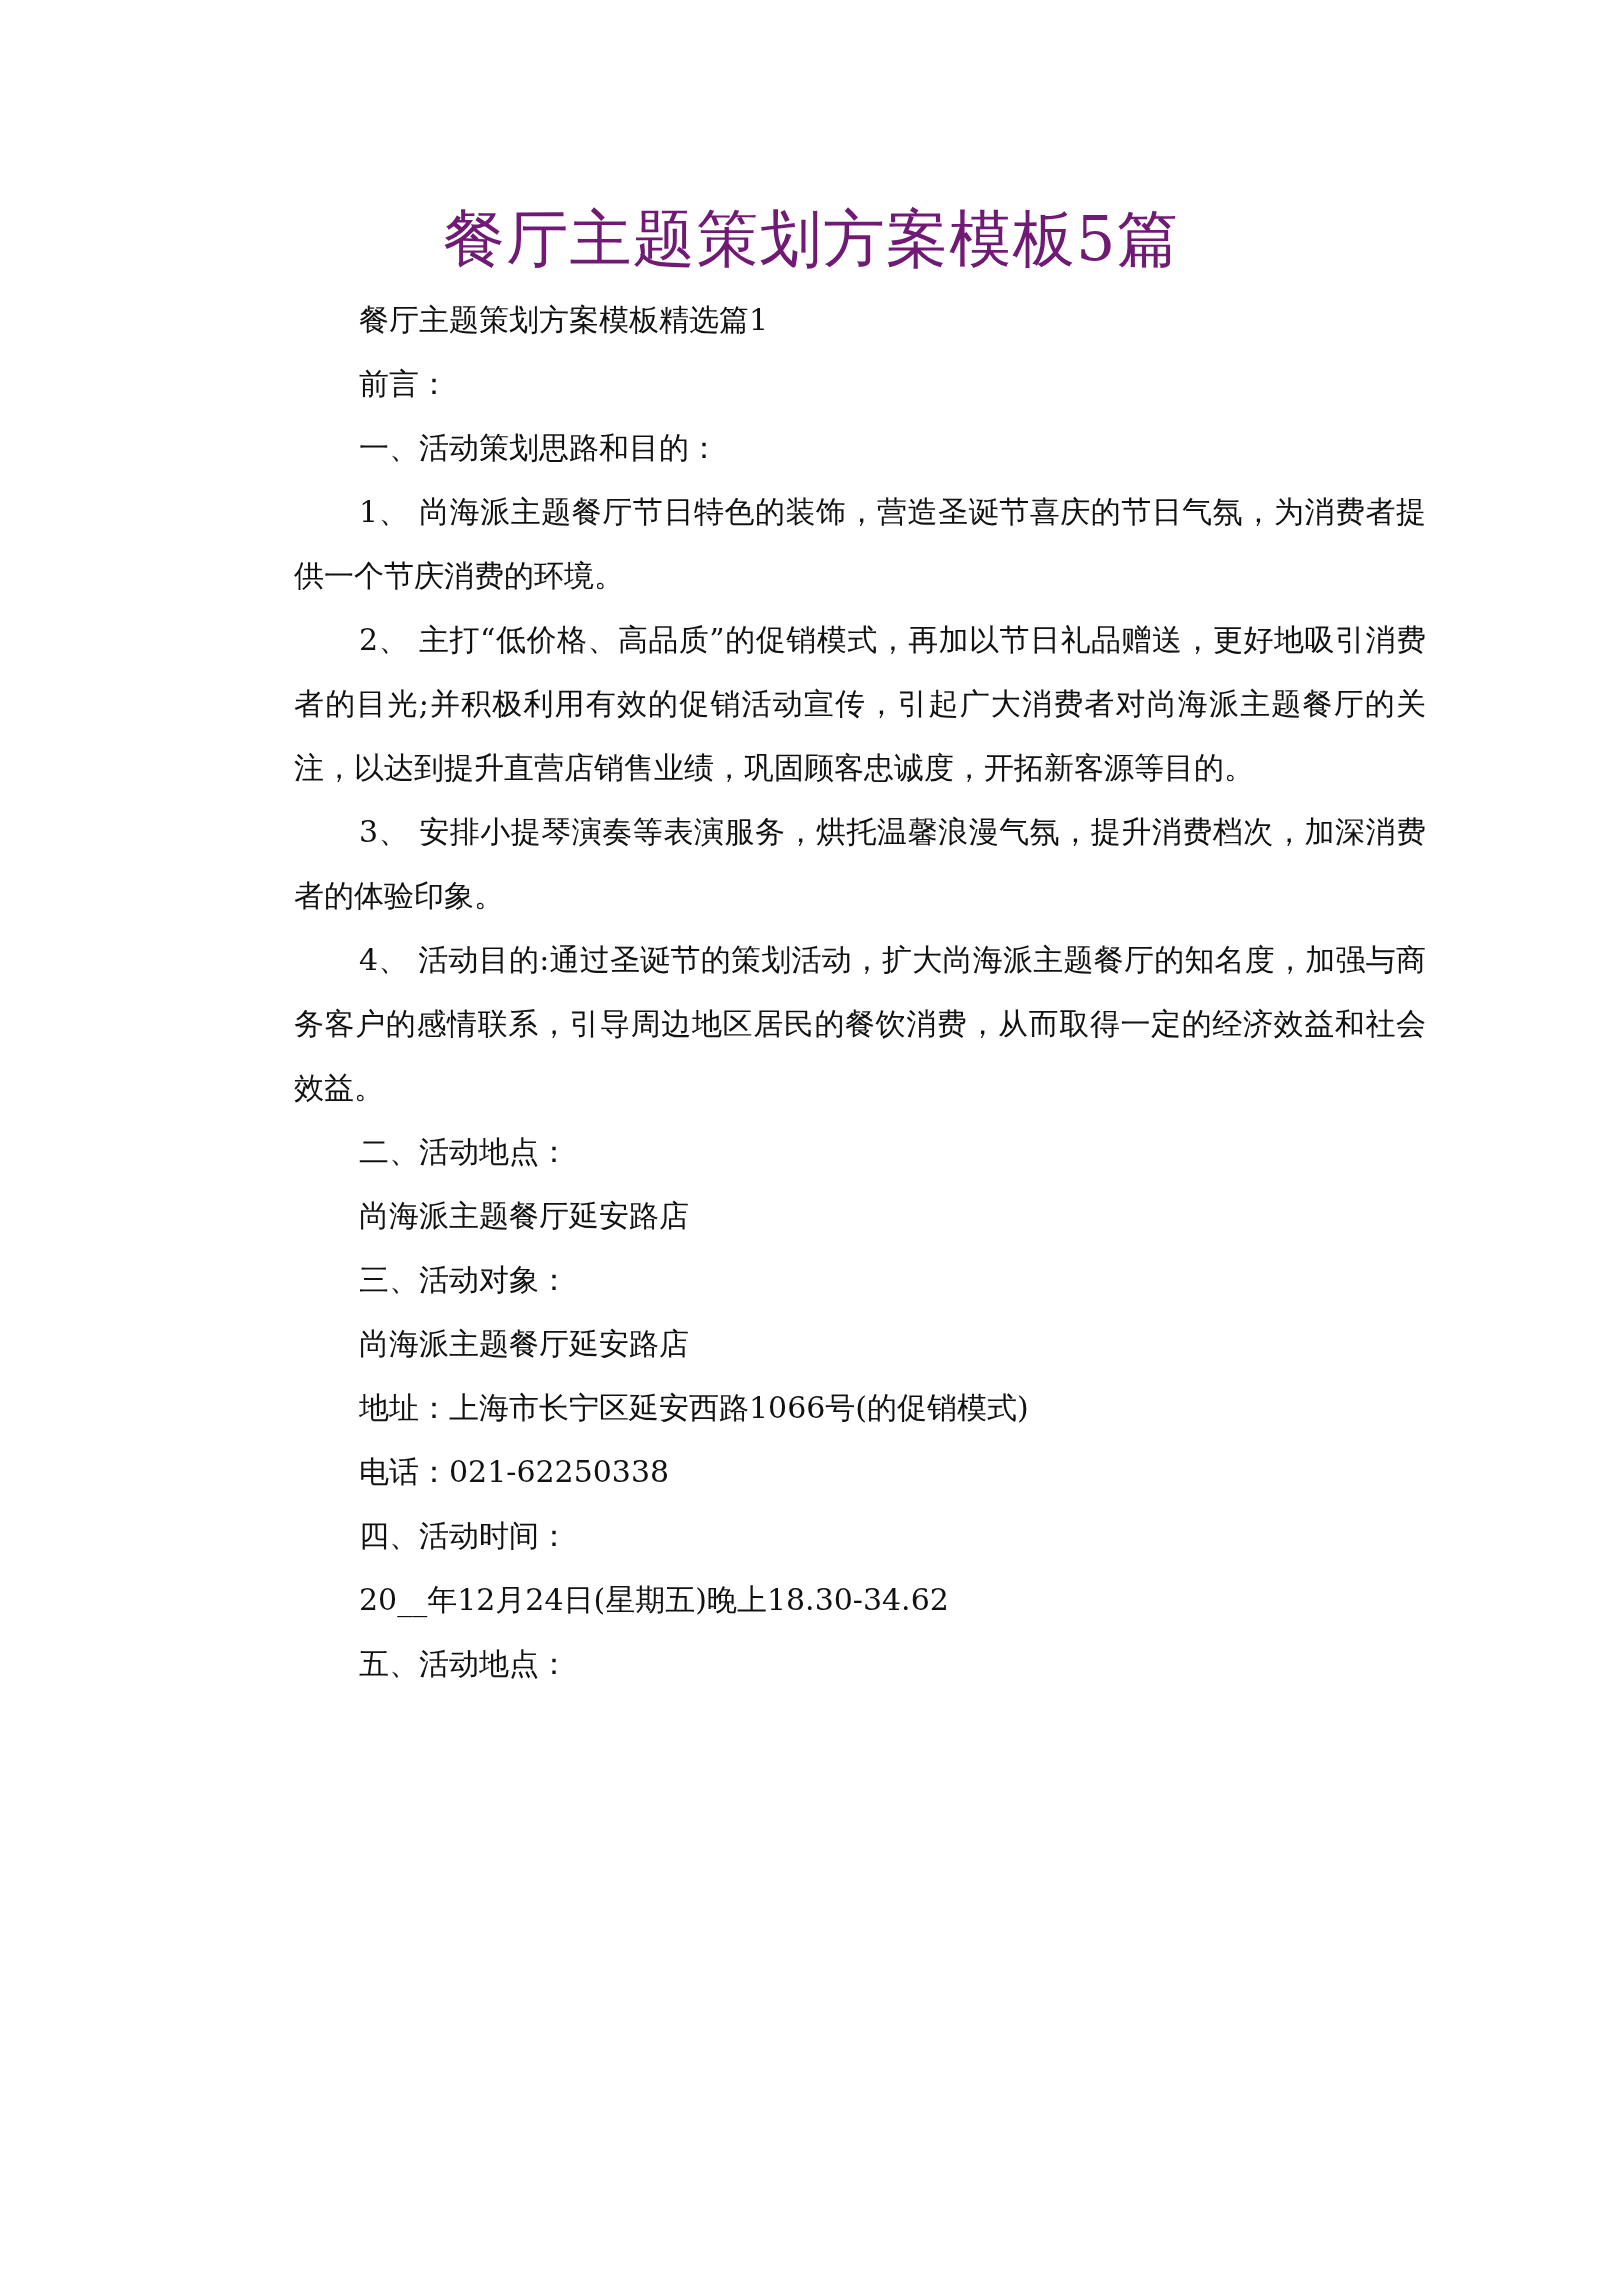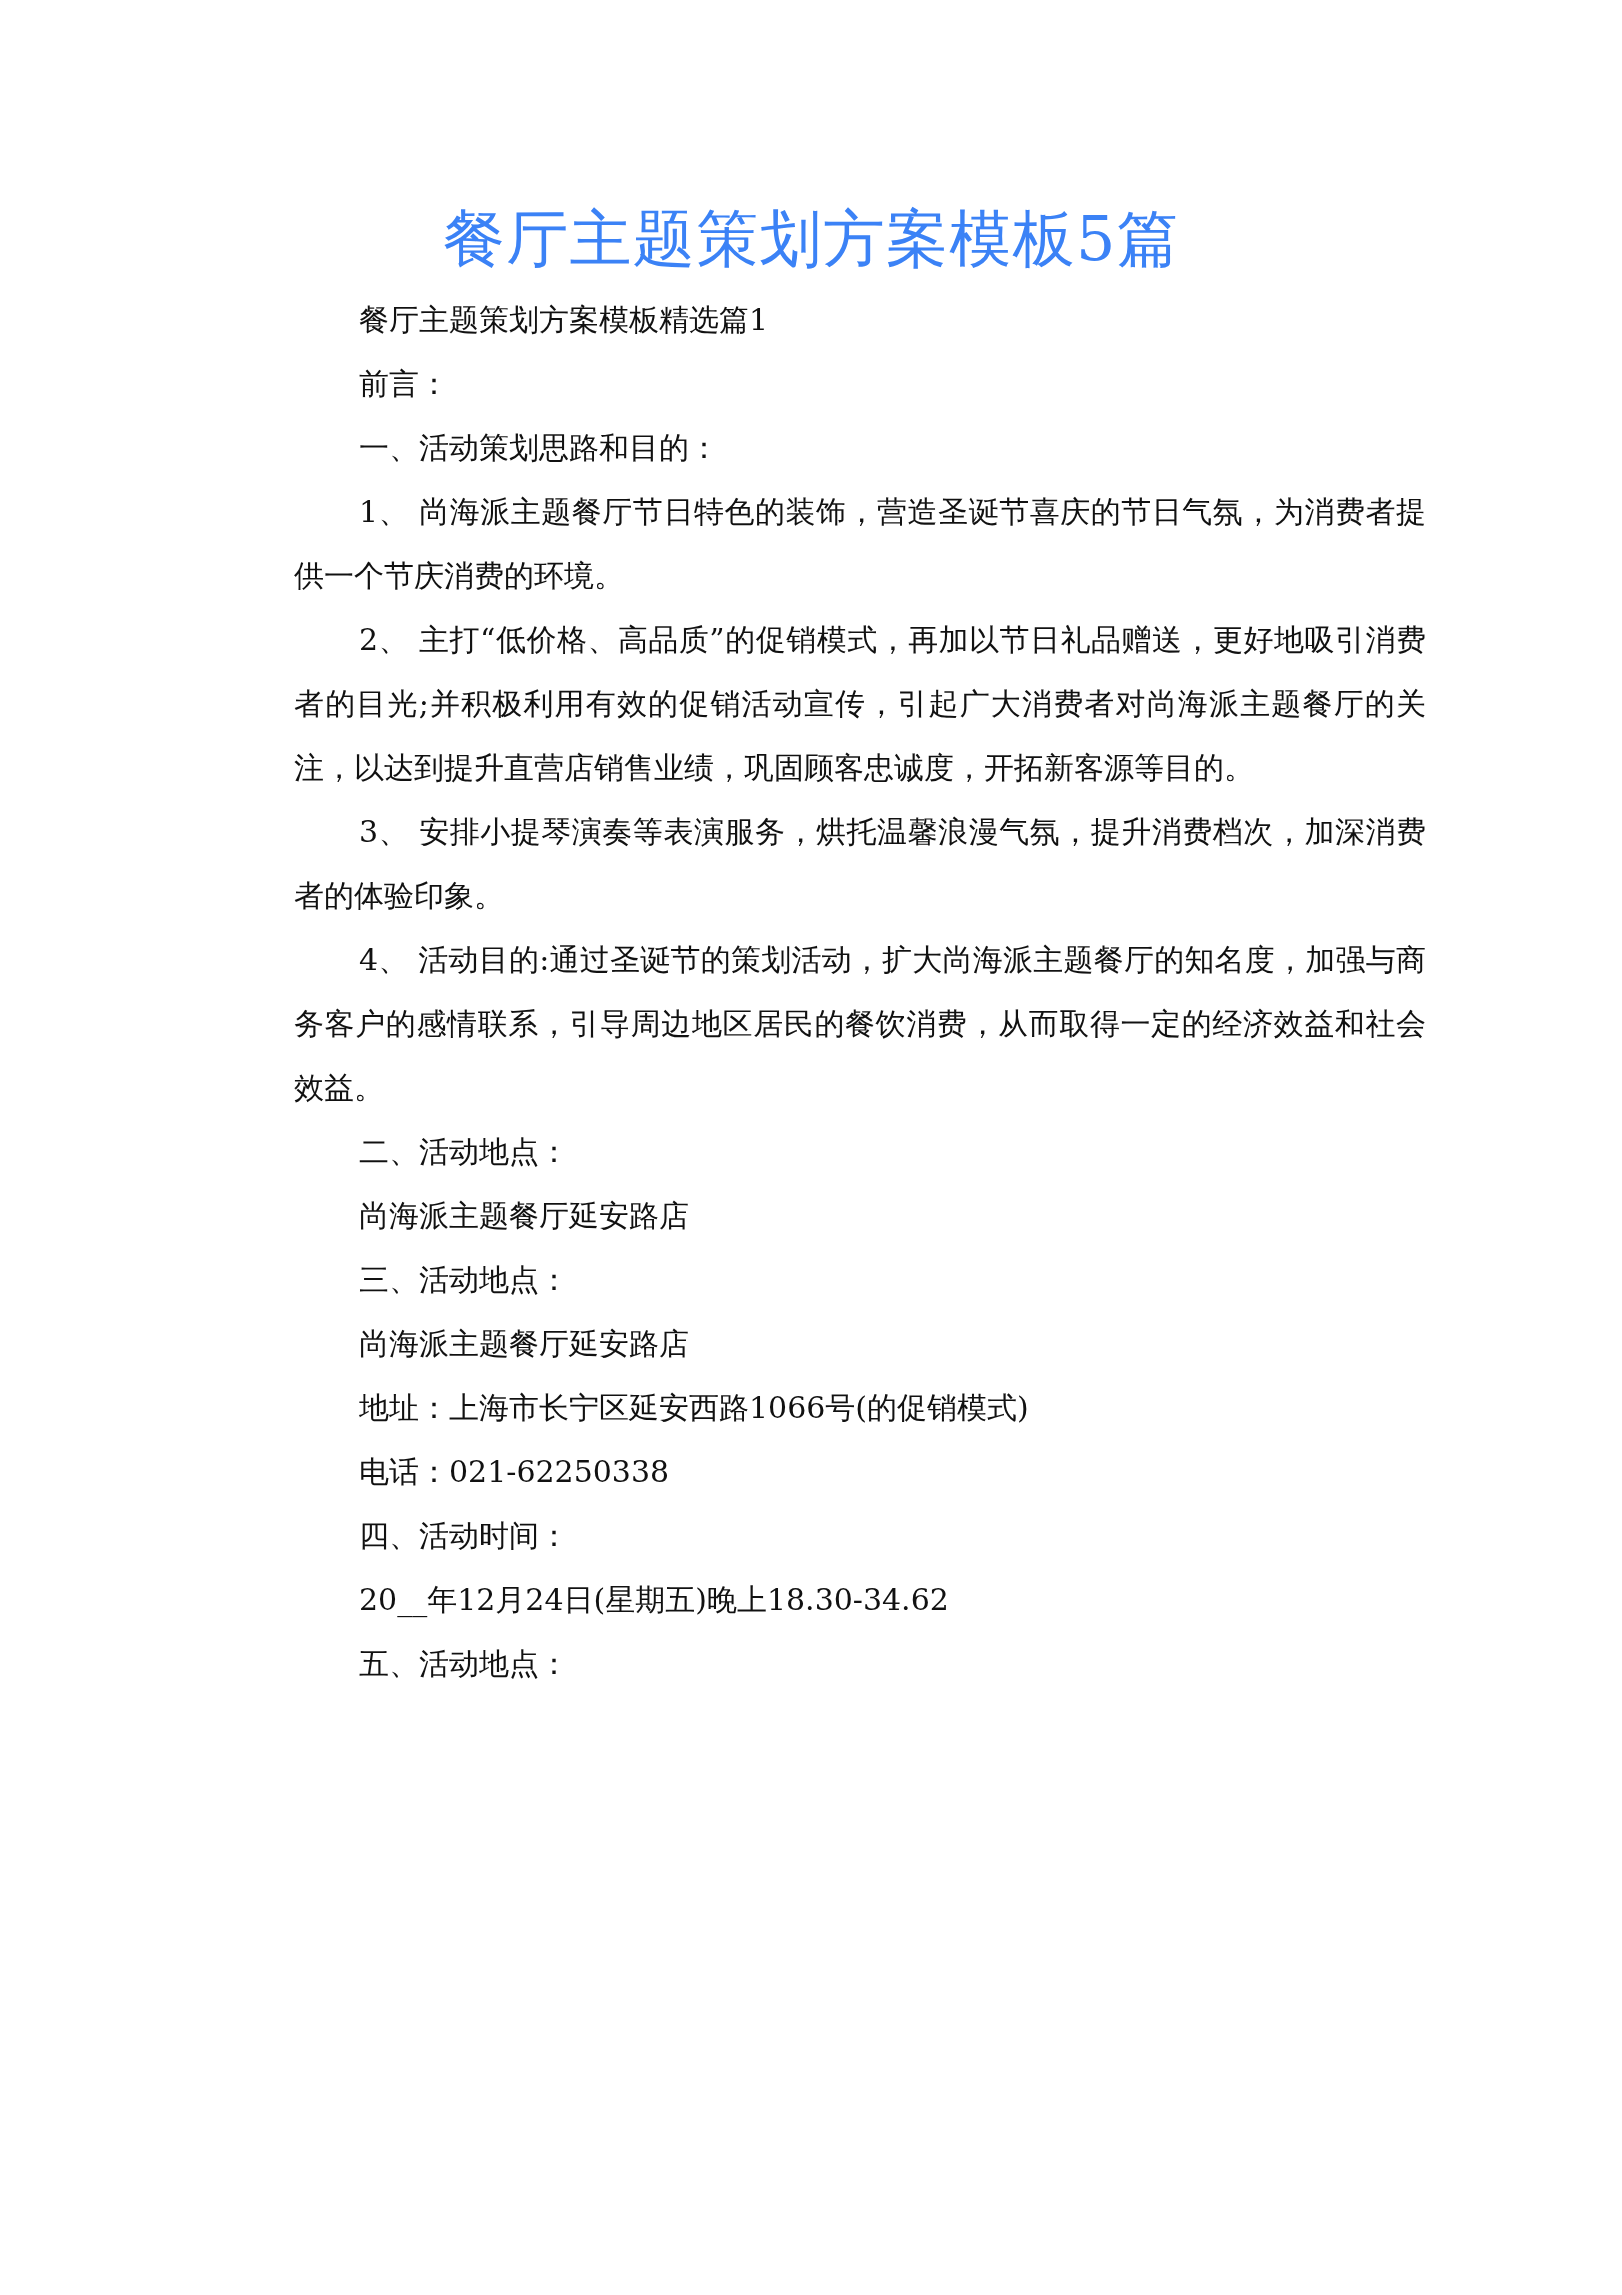--- a/index.html
+++ b/index.html
@@ -3,21 +3,21 @@
 <meta charset="utf-8">
 <style>
   html, body { margin: 0; padding: 0; background: #ffffff; }
   body {
     width: 1623px; height: 2295px; position: relative; overflow: hidden;
     font-family: "DejaVu Serif", "Liberation Serif", serif; color: #111;
   }
   .page { position: absolute; left: 0; top: 0; width: 1623px; height: 2295px; }
   .title {
     position: absolute; top: 196px; left: 0; width: 1623px; text-align: center;
-    font-size: 62px; line-height: 85px; letter-spacing: 1.3px; color: #3b82f6;
+    font-size: 62px; line-height: 85px; letter-spacing: 1.3px; color: #701a75;
   }
   .body-text {
     position: absolute; left: 246px; top: 288px; width: 1132px;
     font-size: 30px; line-height: 64px; margin-left: 48px;
   }
   .p { margin: 0; text-align: justify; text-indent: 65px; }
 </style>
 </head>
 <body>
 
@@ -26,21 +26,21 @@
   <div class="body-text">
     <p class="p">餐厅主题策划方案模板精选篇1</p>
     <p class="p">前言：</p>
     <p class="p">一、活动策划思路和目的：</p>
     <p class="p">1、 尚海派主题餐厅节日特色的装饰，营造圣诞节喜庆的节日气氛，为消费者提供一个节庆消费的环境。</p>
     <p class="p">2、 主打“低价格、高品质”的促销模式，再加以节日礼品赠送，更好地吸引消费者的目光;并积极利用有效的促销活动宣传，引起广大消费者对尚海派主题餐厅的关注，以达到提升直营店销售业绩，巩固顾客忠诚度，开拓新客源等目的。</p>
     <p class="p">3、 安排小提琴演奏等表演服务，烘托温馨浪漫气氛，提升消费档次，加深消费者的体验印象。</p>
     <p class="p">4、 活动目的:通过圣诞节的策划活动，扩大尚海派主题餐厅的知名度，加强与商务客户的感情联系，引导周边地区居民的餐饮消费，从而取得一定的经济效益和社会效益。</p>
     <p class="p">二、活动地点：</p>
     <p class="p">尚海派主题餐厅延安路店</p>
-    <p class="p">三、活动地点：</p>
+    <p class="p">三、活动对象：</p>
     <p class="p">尚海派主题餐厅延安路店</p>
     <p class="p">地址：上海市长宁区延安西路1066号(的促销模式)</p>
     <p class="p">电话：021-62250338</p>
     <p class="p">四、活动时间：</p>
     <p class="p">20__年12月24日(星期五)晚上18.30-34.62</p>
     <p class="p">五、活动地点：</p>
   </div>
 </div>
 
 

